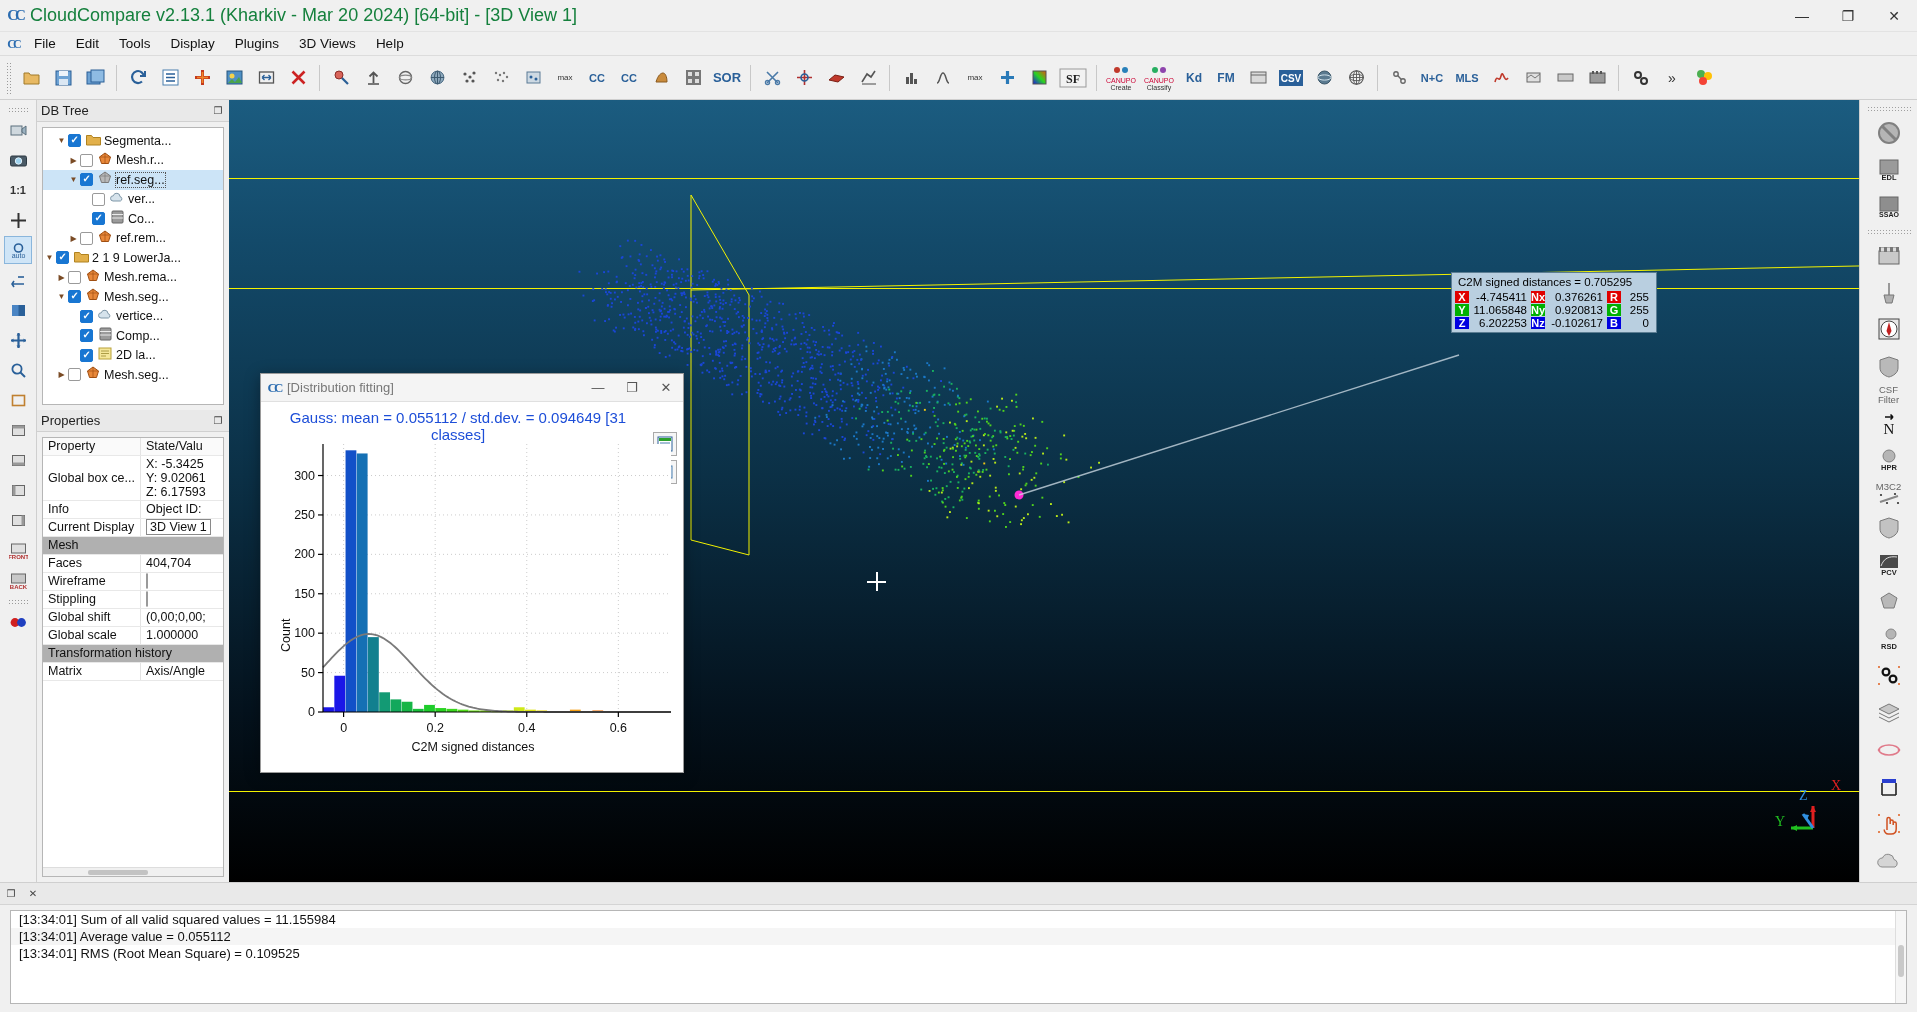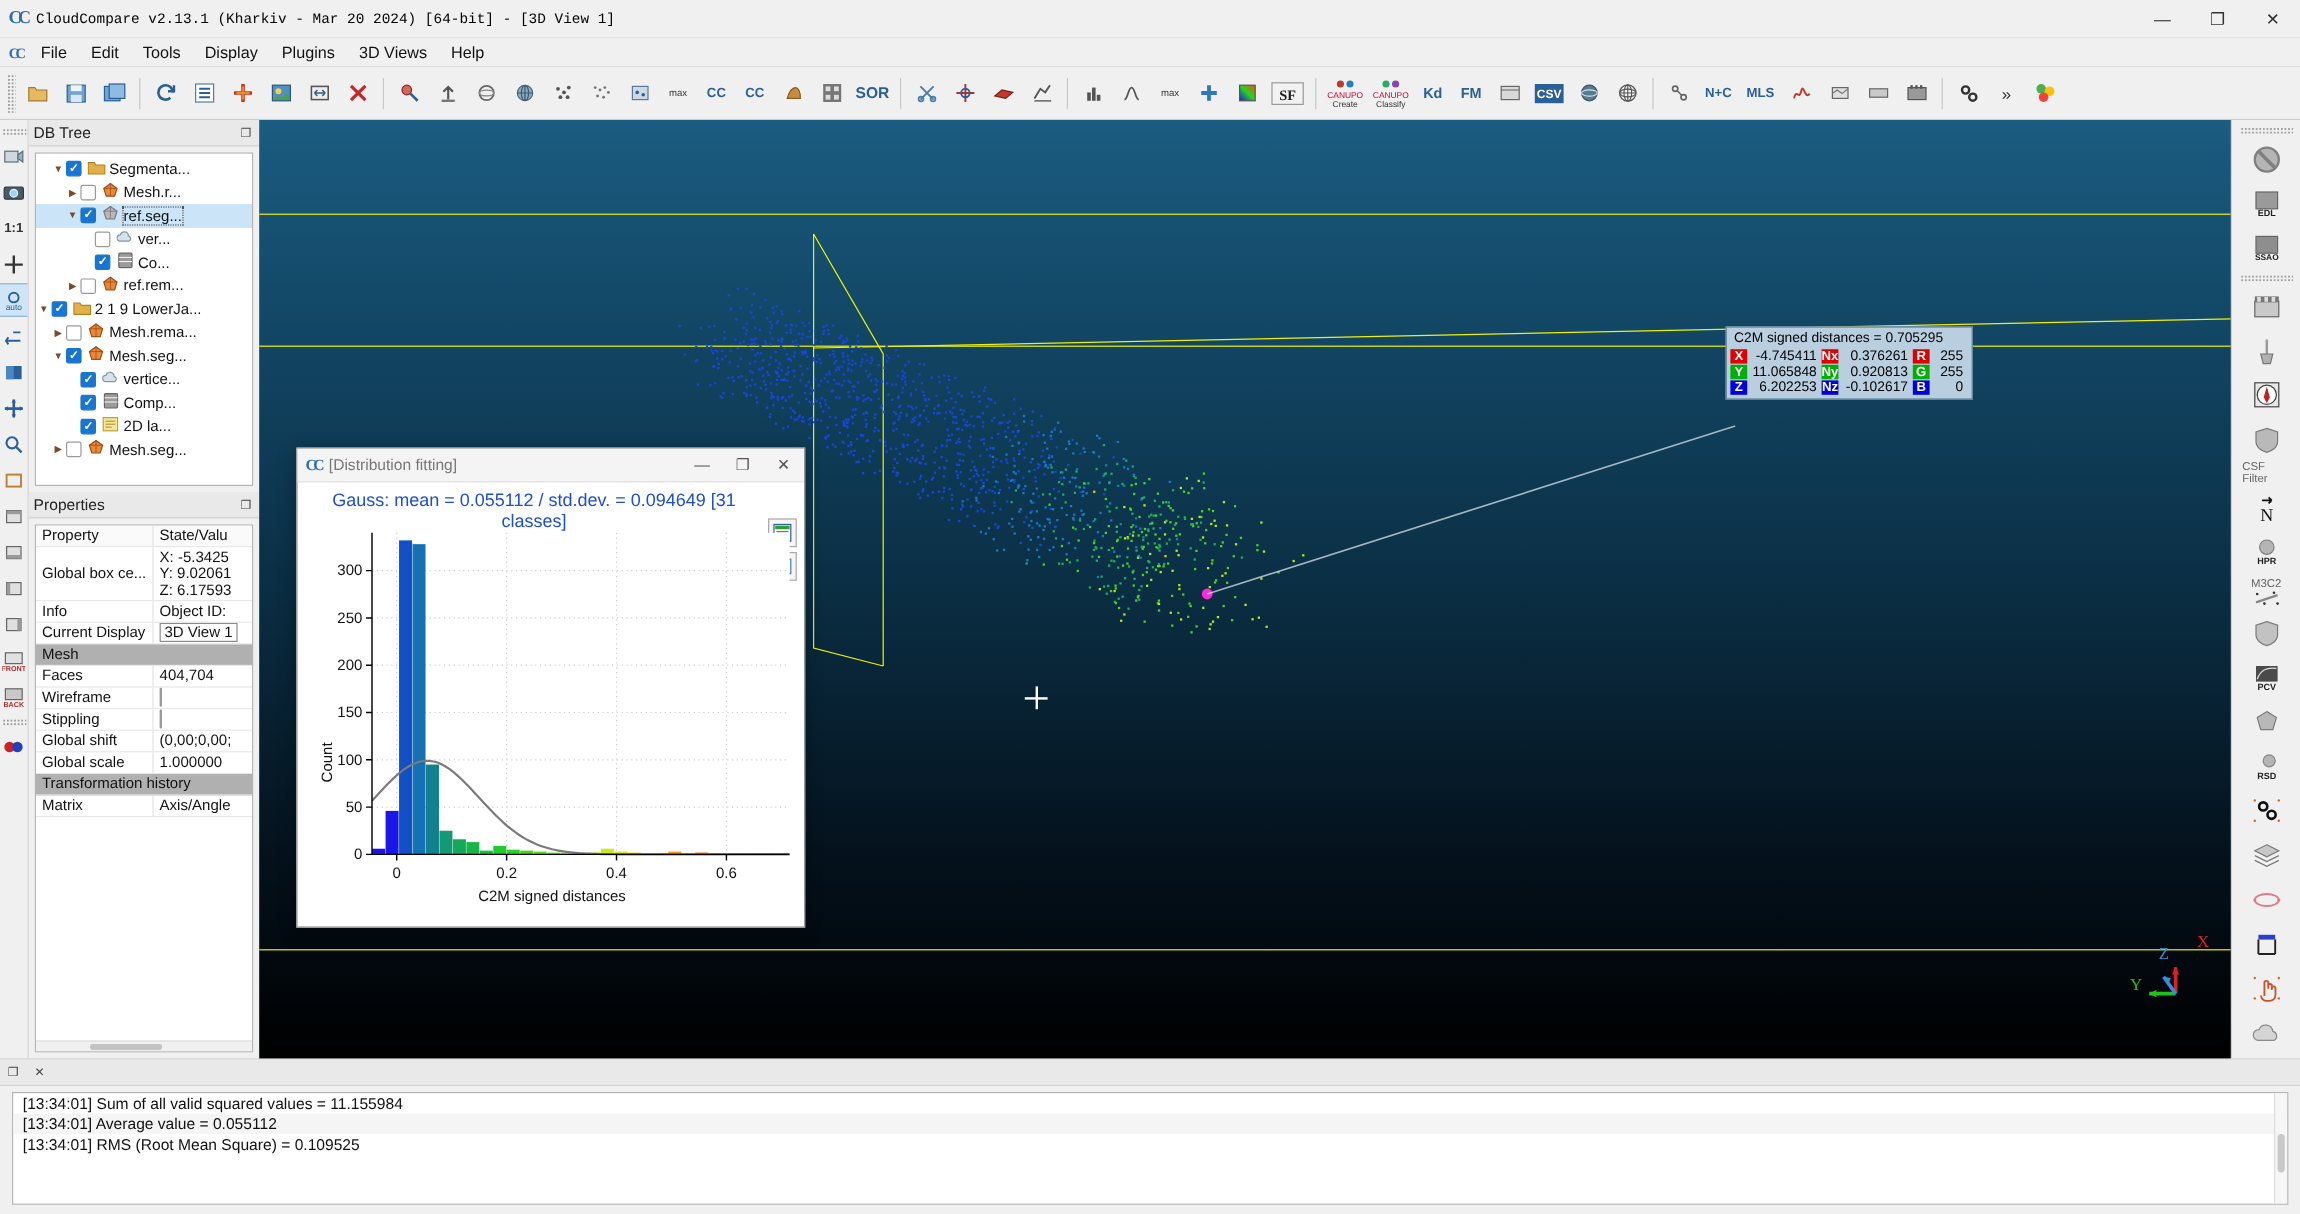--- a/index.html
+++ b/index.html
@@ -15,21 +15,21 @@
   
   .titlebar {
     height: 32px; background: #f0f0f0; display: flex; align-items: center;
     border-bottom: 1px solid #e3e3e3; flex: none;
   }
   .tb-logo { width: 30px; display:flex; align-items:center; justify-content:center; }
   .cc-logo {
     font-family: "Liberation Serif", serif; font-weight: bold; font-size: 15px;
     color: #2b6cb0; letter-spacing: -3px;
   }
-  .tb-title { font-size: 12px; color: #000000; font-family: Liberation Mono, monospace; }
+  .tb-title { font-size: 18px; color: #15803d; }
   .tb-spacer { flex: 1; }
   .tb-btns { display: flex; height: 32px; }
   .tb-btn {
     width: 46px; height: 32px; display: flex; align-items: center; justify-content: center;
     font-size: 14px; color: #333;
   }
 
   
   .menubar {
     height: 24px; background: #f0f0f0; display: flex; align-items: center;
@@ -49,21 +49,21 @@
   .tbtn { width: 30px; height: 30px; margin: 0 1px; display:flex; align-items:center;
     justify-content:center; position: relative; }
   .tsep { width: 1px; height: 26px; background: #c8c8c8; margin: 0 5px; }
   .tlabel { font-size: 8px; font-weight: normal; color: #333; }
 
   
   .body { flex: 1; display: flex; min-height: 0; }
 
   
   .leftstrip {
-    width: 24px; background: #f0f0f0; border-right: 1px solid #cfcfcf;
+    width: 37px; background: #f0f0f0; border-right: 1px solid #cfcfcf;
     display: flex; flex-direction: column; align-items: center; padding-top: 4px;
     flex: none; overflow: hidden;
   }
   .lbtn { width: 28px; height: 28px; margin-bottom: 2px; display:flex;
     align-items:center; justify-content:center; font-size: 13px; color:#3a3a3a;}
   .lbtn.sel { background:#cfe5f7; border:1px solid #8ab6dc; }
   .lgrip { width: 20px; height:6px; margin: 3px 0;
     background-image: radial-gradient(circle, #9a9a9a 1px, transparent 1px);
     background-size: 3px 3px;}
 
@@ -141,21 +141,21 @@
   .tipv.small { min-width:32px; }
   
   .gizmo { position:absolute; width:56px; height:60px; }
   .gizmo span { position:absolute; font-size:14px; font-family:"Liberation Serif",serif;}
 
   
   .rightstrip { width: 58px; background:#f0f0f0; border-left:1px solid #cfcfcf;
     display:flex; flex-direction:column; align-items:center; padding-top:3px;
     flex:none; overflow:hidden; }
   .rbtn { width:40px; height:36px; margin-bottom:1px; display:flex; align-items:center;
-    justify-content:center; flex-direction:column; color:#555; }
+    justify-content:center; flex-direction:column; color:#555;text-align:center; }
   .rgrip { width:44px; height:6px; margin:3px 0;
     background-image: radial-gradient(circle, #a0a0a0 1px, transparent 1px);
     background-size:3px 3px; }
   .rlabel { font-size:9.5px; color:#666; line-height:1.1; }
 
   
   .console { height: 130px; flex:none; background:#f0f0f0; border-top:1px solid #cfcfcf;
     display:flex; flex-direction:column; }
   .console-title { height:22px; background:#e9e9e9; display:flex; align-items:center;
     padding:0 4px; font-size:13px; color:#222; border-bottom:1px solid #d4d4d4;}

